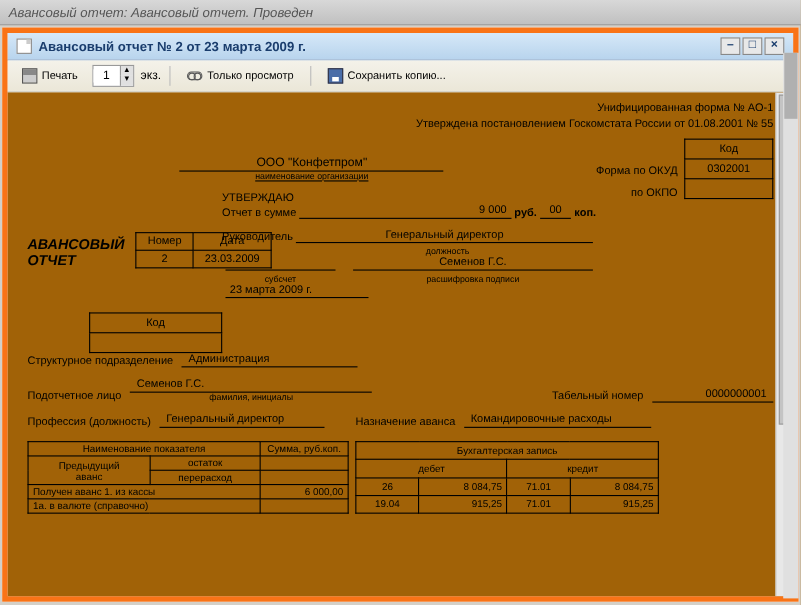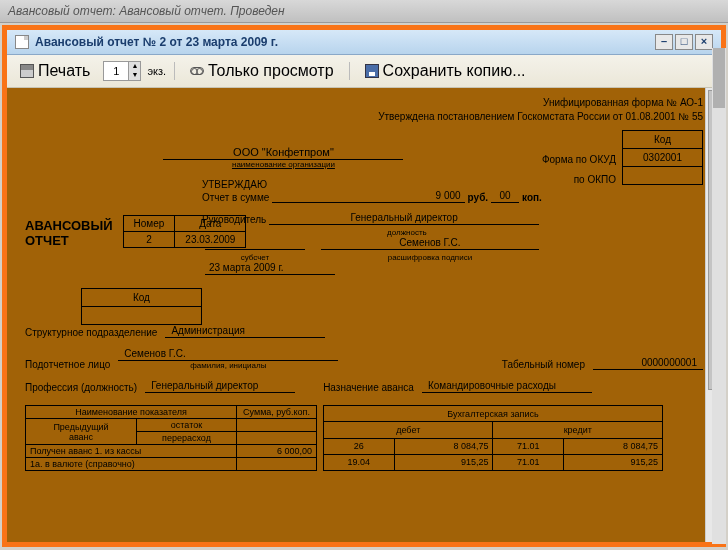--- a/index.html
+++ b/index.html
@@ -5,21 +5,21 @@
 * { box-sizing: border-box; margin: 0; padding: 0; }
 body { font-family: Arial, sans-serif; font-size: 11px; background: #d4d0c8; width: 728px; height: 550px; overflow: hidden; }
 .window-title { background: linear-gradient(to bottom, #d8d8d8, #c0c0c0); padding: 4px 8px; font-size: 12px; color: #555; border-bottom: 1px solid #999; font-style: italic; }
 .inner-window { margin: 2px; border: 5px solid #f97316; background: #fff; height: 522px; display: flex; flex-direction: column; }
 .inner-title { background: linear-gradient(to bottom, #d6e8f8, #b8d4ed); padding: 4px 8px; font-size: 12px; font-weight: bold; color: #1a3d6d; display: flex; align-items: center; border-bottom: 1px solid #8aa8c8; }
 .inner-title .doc-icon { width: 14px; height: 14px; background: #fff; border: 1px solid #888; margin-right: 6px; position: relative; }
 .inner-title .doc-icon::after { content:''; position:absolute; top:0; right:0; width:4px; height:4px; background:#ccc; }
 .win-btns { margin-left: auto; display: flex; gap: 2px; }
 .win-btn { width: 18px; height: 16px; background: #e8e8e8; border: 1px solid #888; font-size: 11px; text-align: center; line-height: 12px; cursor: pointer; }
 .toolbar { background: linear-gradient(to bottom, #f4f2ea, #ebe7d8); padding: 4px 6px; display: flex; align-items: center; gap: 6px; border-bottom: 1px solid #c8c4b4; }
-.tb-btn { display: flex; align-items: center; gap: 4px; padding: 2px 6px; border: 1px solid transparent; cursor: pointer; font-size: 16px; }
+.tb-btn { display: flex; align-items: center; gap: 4px; padding: 2px 6px; border: 1px solid transparent; cursor: pointer; font-size: 10px; }
 .tb-icon { width: 14px; height: 14px; display: inline-block; }
 .printer-icon { background: linear-gradient(#888 40%, #ccc 40%); border: 1px solid #555; }
 .spin { display: flex; align-items: center; border: 1px solid #999; background: #fff; height: 20px; }
 .spin input { width: 24px; border: none; text-align: center; font-size: 11px; outline: none; }
 .spin-btns { display: flex; flex-direction: column; }
 .spin-btn { width: 12px; height: 9px; font-size: 7px; line-height: 7px; text-align: center; background: #e0e0e0; border-left: 1px solid #999; cursor: pointer; }
 .glasses-icon { width:14px; height:8px; border:1px solid #555; border-radius:4px; position:relative; }
 .glasses-icon::before,.glasses-icon::after{content:'';position:absolute;width:5px;height:5px;border:1px solid #555;border-radius:50%;top:0;}
 .glasses-icon::before{left:0}.glasses-icon::after{right:0}
 .disk-icon { width:14px;height:14px;background:#4a6da8;border:1px solid #334;position:relative;}
@@ -35,21 +35,21 @@
 .org-name { display:inline-block; border-bottom:1px solid #000; min-width: 240px; text-align:center; font-size:11px; padding:0 20px 1px; }
 .org-caption { font-size: 8px; text-align: center; text-decoration: underline; }
 .approve-block { float: right; width: 340px; margin-top: 10px; font-size: 10px; }
 .approve-block .row { display:flex; align-items:flex-end; margin-bottom:3px; }
 .approve-block .lbl { white-space:nowrap; }
 .approve-block .fill { flex:1; border-bottom:1px solid #000; text-align:right; padding:0 4px 1px; margin:0 3px; min-height:13px; }
 .approve-block .unit { white-space:nowrap;font-weight:bold; }
 .approve-block .caption { font-size:8px; text-align:center; flex:1; margin:0 3px; }
 .approve-block .cap-row { display:flex; }
 .doc-title-row { display:flex; align-items:flex-end; gap:10px; margin-top: 46px; clear:left; }
-.doc-title { font-weight:bold; font-size:13px; }
+.doc-title { font-weight:bold; font-size:13px;font-style:italic; }
 .num-date { border-collapse:collapse; }
 .num-date th,.num-date td { border:1px solid #000; padding:2px 10px; font-size:10px; text-align:center; font-weight:normal; }
 .num-date th { height:16px; } .num-date td { height:16px; }
 .code2-box { float:right; margin-top:40px; }
 .code2-box table { border-collapse:collapse; }
 .code2-box td { border:1px solid #000; width:120px; height:18px; text-align:center; font-size:10px; }
 .code2-box .lbl-cell { border:none; text-align:right; padding-right:6px; width:auto; }
 .field-row { display:flex; align-items:flex-end; gap:8px; margin-top:10px; font-size:10px; clear:both; }
 .field-row .lbl { white-space:nowrap; }
 .field-row .val { border-bottom:1px solid #000; padding:0 6px 1px; min-height:13px; }
@@ -244,21 +244,21 @@
               <td colspan="2" class="l">Получен аванс 1. из кассы</td>
               <td class="r">6 000,00</td>
             </tr>
         <tr>
               <td colspan="2" class="l">1а. в валюте (справочно)</td>
               <td class="r"></td>
             </tr>
       </tbody>
         </table>
 
-      <table class="data-table" style="width:340px;border-radius:10px;">
+      <table class="data-table" style="width:276px;border-radius:10px;">
         <tbody>
             <tr>
               <th colspan="4">Бухгалтерская запись</th>
             </tr>
         <tr>
               <th colspan="2">дебет</th>
               <th colspan="2">кредит</th>
             </tr>
         <tr>
           <td>26</td>

